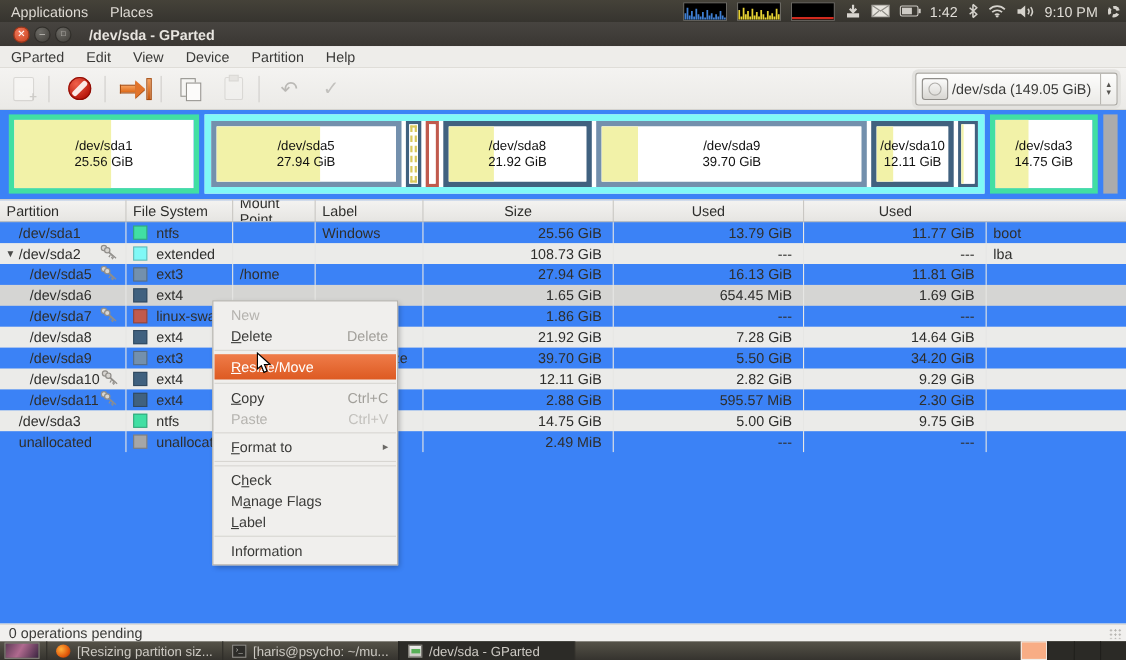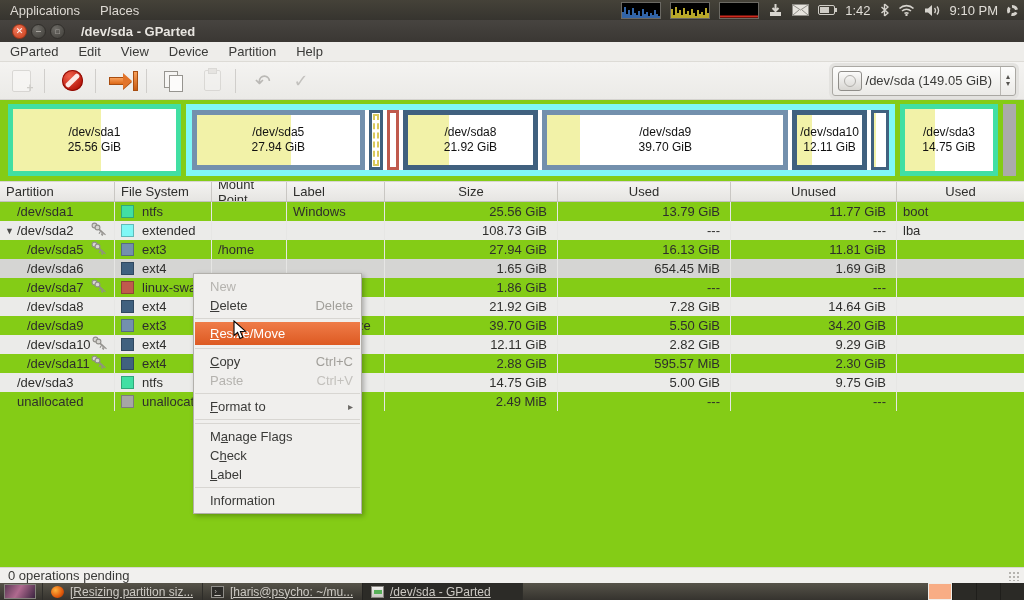--- a/index.html
+++ b/index.html
@@ -57,21 +57,21 @@
   
   #device-combo{margin-left:auto;margin-right:8px;height:28px;background:linear-gradient(#fdfdfc,#ebeae7);
                 border:1px solid #aaa8a3;border-radius:3px;display:flex;align-items:center;
                 box-shadow:0 0 0 3px #e3e2df;font-size:13px;color:#3a3a38;}
   #device-combo .hdd{width:22px;height:18px;margin:0 4px 0 5px;background:linear-gradient(#fbfbfa,#d8d6d2);
                      border:1px solid #8f8d89;border-radius:3px;position:relative;}
   #device-combo .hdd:after{content:"";position:absolute;left:5px;top:3px;width:10px;height:10px;border:1px solid #b0aeaa;border-radius:50%;}
   #device-combo .spin{border-left:1px solid #b9b7b2;height:100%;display:flex;flex-direction:column;align-items:center;
                       justify-content:center;padding:0 5px;font-size:8px;color:#55534f;line-height:.8;margin-left:8px;}
   
-  #content{left:0;top:100px;width:1024px;height:467px;background:#84cc16;}
+  #content{left:0;top:100px;width:1024px;height:467px;background:#3b82f6;}
   
   #gbar{position:absolute;left:8px;top:4px;width:1008px;height:72px;display:flex;gap:5px;}
   .seg{box-sizing:border-box;position:relative;height:72px;}
   .seg .inner{position:absolute;inset:0;background:#fff;}
   .seg .ufill{position:absolute;left:0;top:0;bottom:0;background:#f2f2a8;}
   .seg .slabel{position:absolute;inset:0;display:flex;flex-direction:column;align-items:center;justify-content:center;
                font-size:12px;color:#111;line-height:15px;white-space:nowrap;z-index:2;}
   .seg.extended{background:#fff;display:flex;gap:4px;}
   .seg .sel{position:absolute;inset:1px;border:2px dashed #d9c95c;z-index:1;}
   .seg.unalloc{background:#ababab;height:72px;}
@@ -324,21 +324,20 @@
       <div class="seg unalloc" style="width: 1.3%;"></div>
     </div>
   <div id="ptable">
     <div id="thead">
         <div class="hc">Partition</div>
         <div class="hc">File System</div>
         <div class="hc">Mount Point</div>
         <div class="hc">Label</div>
         <div class="hc center">Size</div>
         <div class="hc center">Used</div>
-        <div class="hc center">Unused</div>
         <div class="hc center">Used</div>
       </div>
     <div id="tbody">
         <div class="trow">
           <div class="tc part">
             <span class="exp"></span>
             <span class="pname">/dev/sda1</span>
           </div>
           <div class="tc">
             <span class="swatch" style="background: rgb(65, 223, 163);"></span>
@@ -577,24 +576,24 @@
       <span class="sc">Ctrl+V</span>
     </div>
     <div class="msep"></div>
     <div class="mi">
       <span class="lab"><u>F</u>ormat to</span>
       <span class="arr">▸</span>
     </div>
     <div class="msep"></div>
     <div class="msep"></div>
     <div class="mi">
+      <span class="lab">C<u>h</u>eck</span>
+    </div>
+    <div class="mi">
       <span class="lab">M<u>a</u>nage Flags</span>
-    </div>
-    <div class="mi">
-      <span class="lab">C<u>h</u>eck</span>
     </div>
     <div class="mi">
       <span class="lab"><u>L</u>abel</span>
     </div>
     <div class="msep"></div>
     <div class="mi">
       <span class="lab">Information</span>
     </div>
   </div>
 
@@ -602,21 +601,21 @@
   <path d="M1 1 L1 15.5 L4.6 12.4 L7 18.5 L9.8 17.3 L7.4 11.4 L12.4 11.2 Z" fill="#fff" stroke="#000" stroke-width="1.1"></path>
 </svg>
 
 <div class="abs" id="statusbar">
   <span>0 operations pending</span>
   <span id="grip"></span>
 </div>
 
 <div class="abs" id="taskbar">
   <div id="desk-thumb"></div>
-  <div id="tasks" style="display:flex;height:100%;flex:0 0 480px;text-decoration:underline;">
+  <div id="tasks" style="display:flex;height:100%;flex:0 0 480px;">
       <div class="task">
         <span class="ticon firefox"></span>
         <span class="tlabel">[Resizing partition siz...</span>
       </div>
       <div class="task">
         <span class="ticon terminal">›_</span>
         <span class="tlabel">[haris@psycho: ~/mu...</span>
       </div>
       <div class="task active">
         <span class="ticon gparted"></span>

